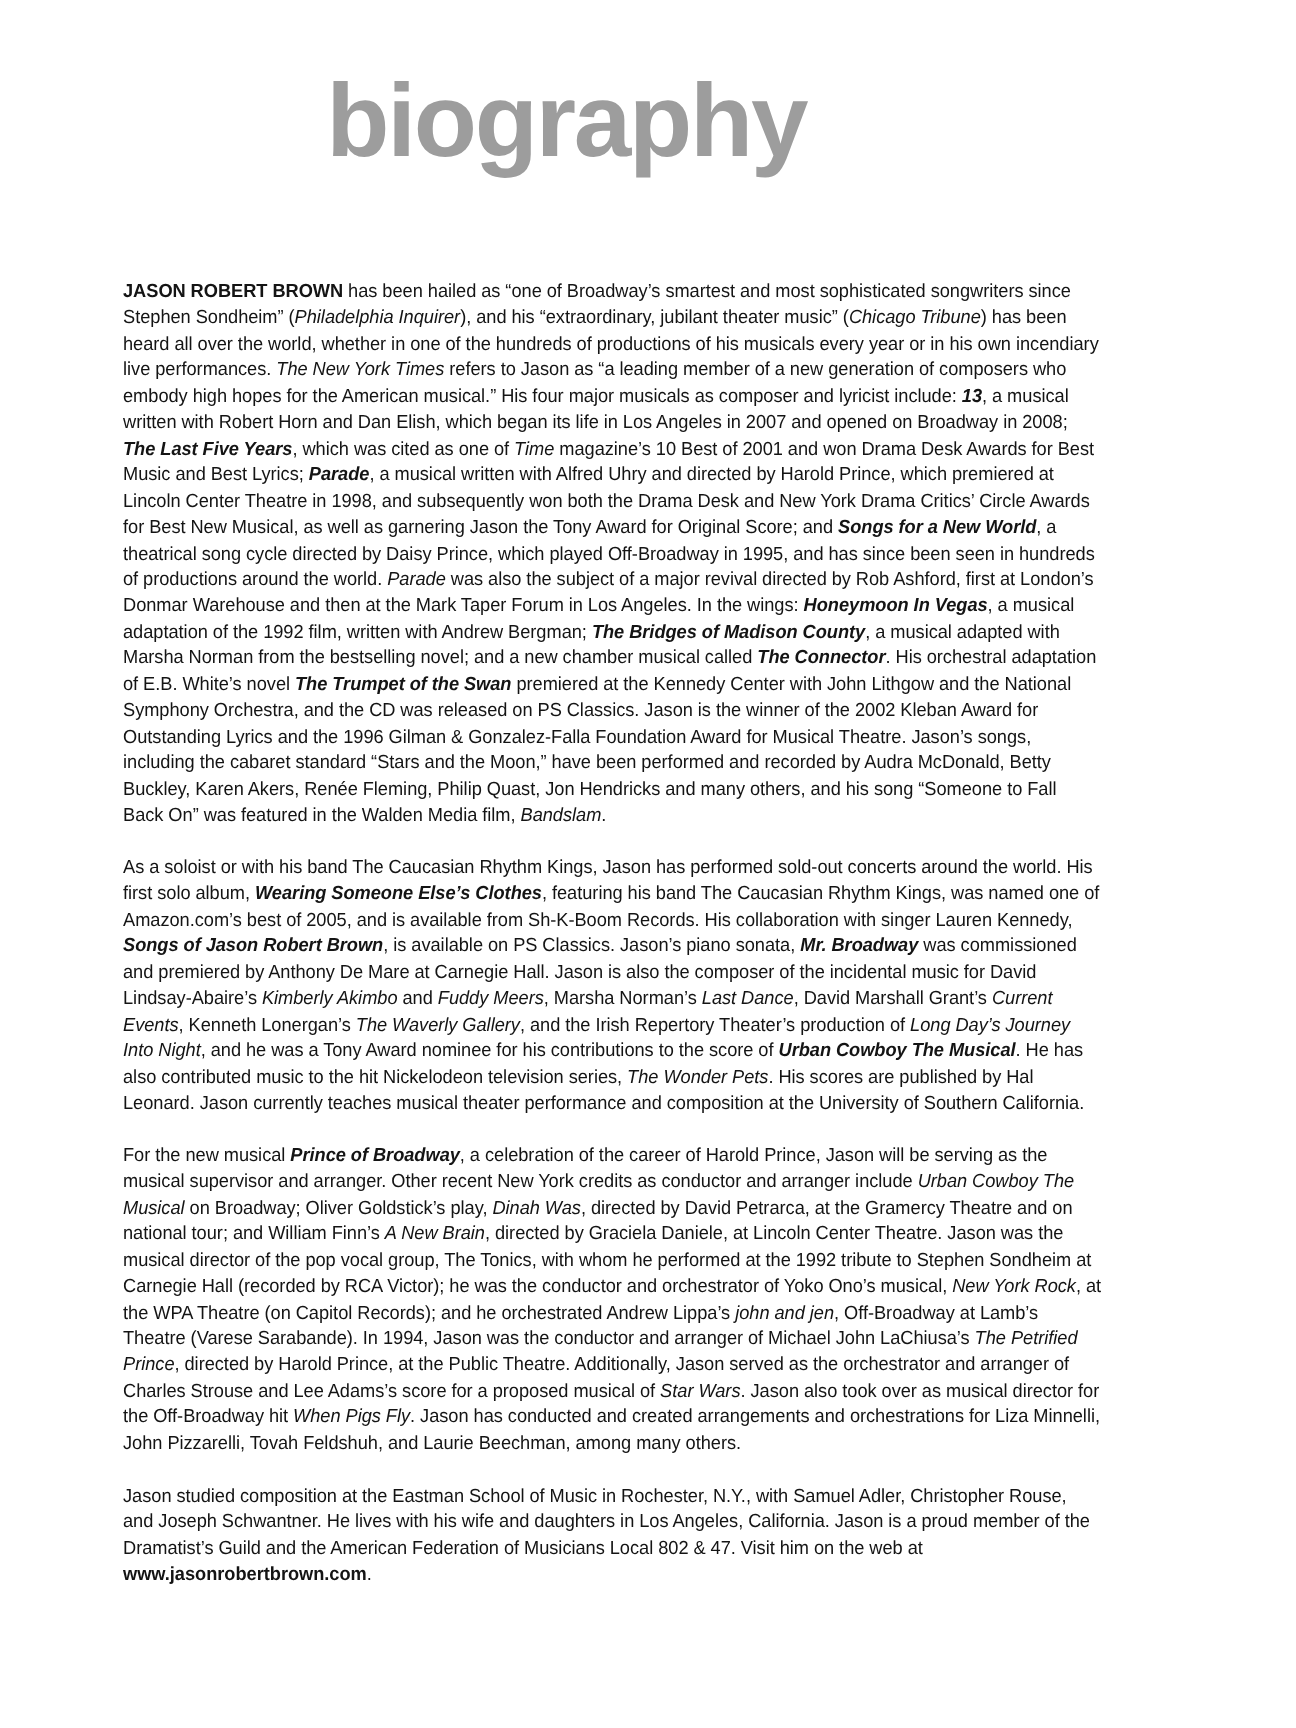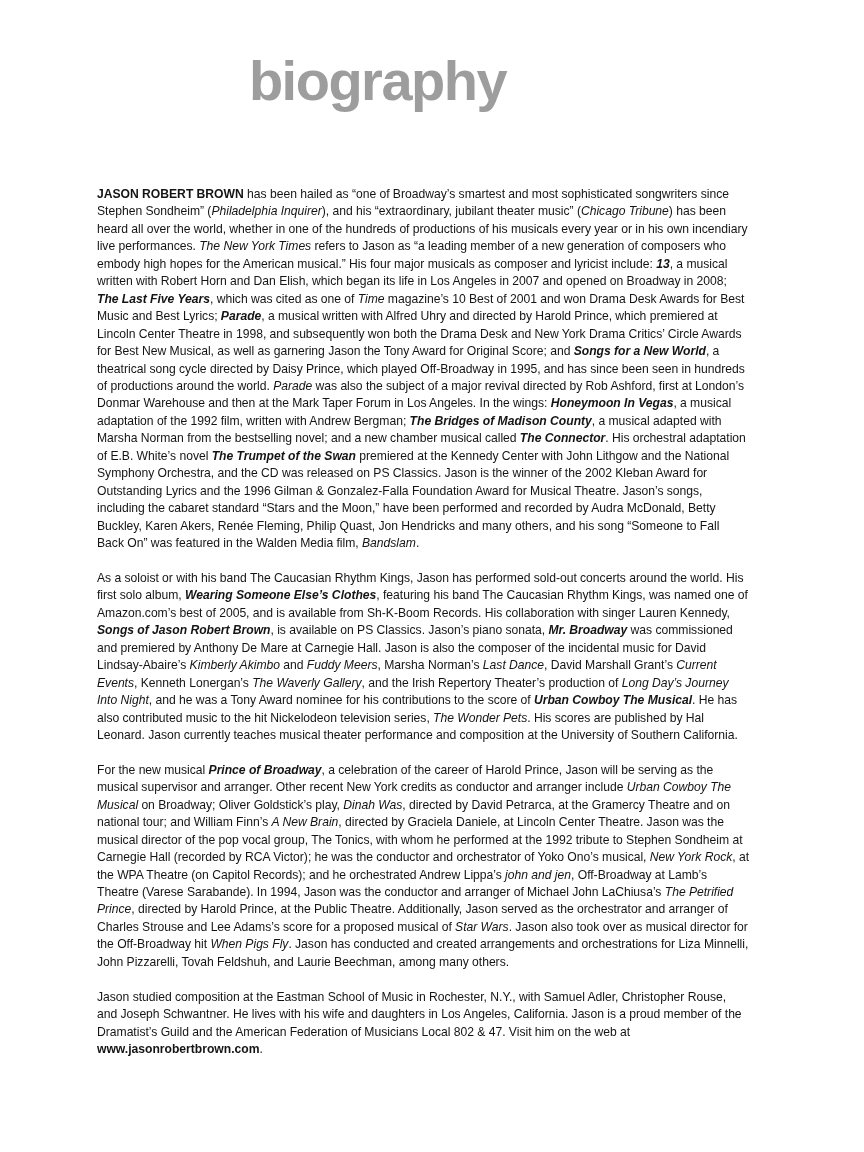--- a/index.html
+++ b/index.html
@@ -20,30 +20,30 @@
     width: 864px;
     height: 1152px;
     background: #ffffff;
   }
   .page-title {
     position: absolute;
     left: 0;
     top: 38px;
     width: 755px;
     text-align: center;
-    font-size: 56px;
+    font-size: 69px;
     line-height: 86px;
     font-weight: bold;
     letter-spacing: -1.5px;
     color: #9d9d9d;
     font-family: "Liberation Sans", "DejaVu Sans", sans-serif;
   }
   .body-block {
     position: absolute;
-    left: 97px;
+    left: 82px;
     top: 186px;
     width: 676px;
   }
   .para {
     font-size: 12.6px;
     line-height: 17.45px;
     margin: 0 0 17.4px 0;
     text-align: left;
     color: #141414;
     transform: scaleX(0.965);

